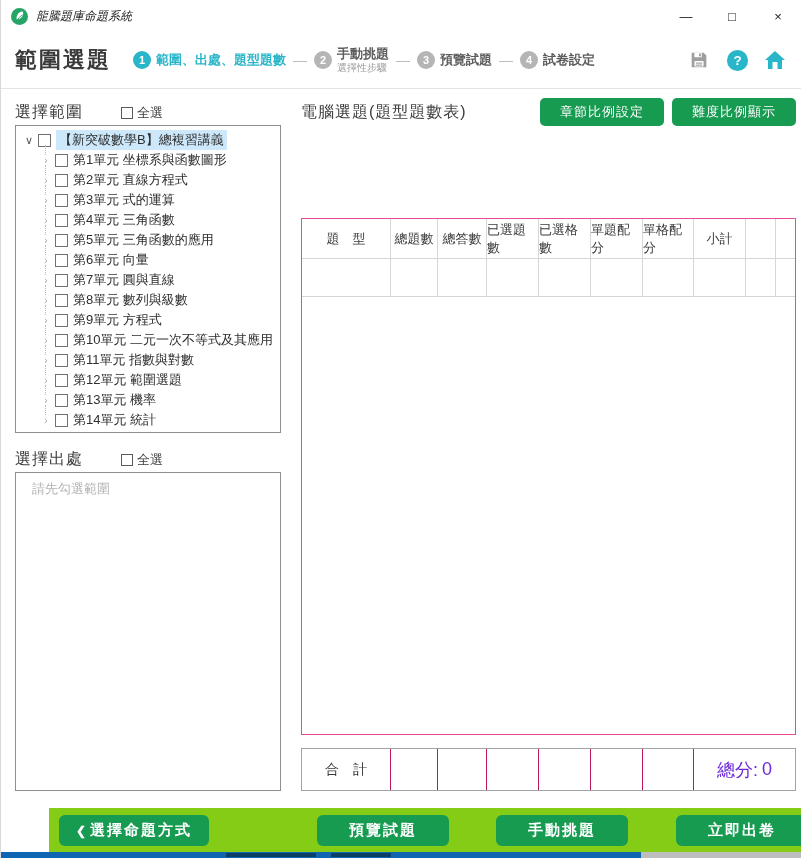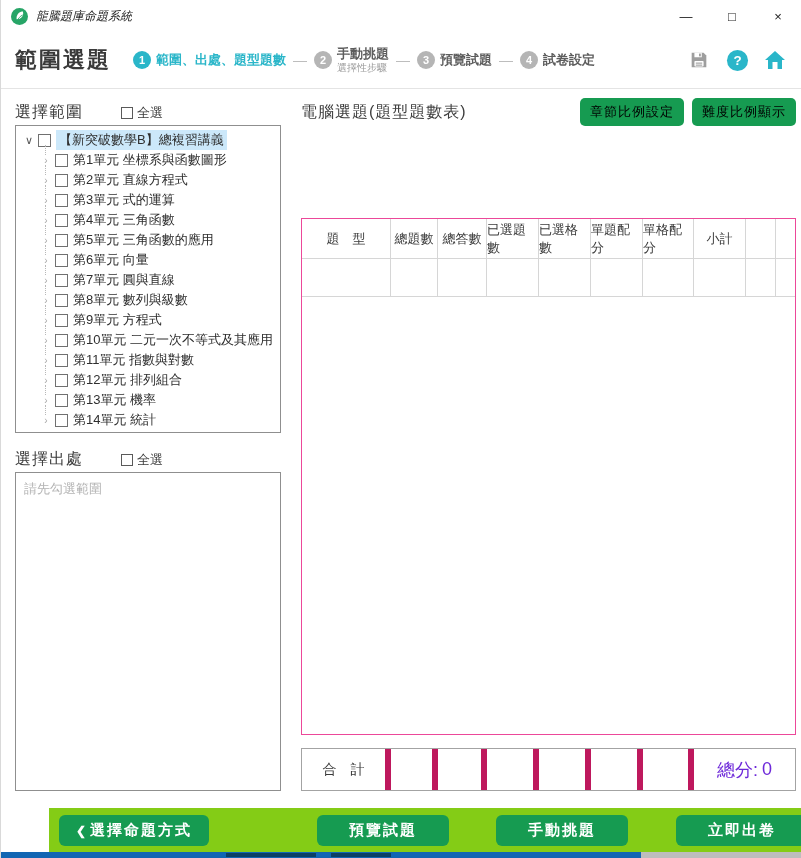--- a/index.html
+++ b/index.html
@@ -38,40 +38,40 @@
   .selectall { display:flex; align-items:center; margin-left:38px; font-size:13px; color:#3d3d3d; cursor:pointer; }
   .cb { width:12px; height:12px; border:1.5px solid #5a5a5a; background:#fff; margin-right:4px; flex:none; }
   .treebox { position:absolute; left:14px; top:125px; width:266px; height:308px; border:1px solid #8f8f8f; background:#fff; padding:4px 0 0 6px; overflow:hidden; }
   .trow { display:flex; align-items:center; height:20px; font-size:13px; color:#2e2e2e; white-space:nowrap; cursor:default; }
   .trow .caret { width:14px; text-align:center; color:#a9a9a9; font-size:10px; flex:none; }
   .trow.root .caret { color:#555; font-size:11px; }
   .trow .tcb { width:13px; height:13px; border:1px solid #707070; background:#fff; margin:0 5px 0 2px; flex:none; cursor:pointer; }
   .trow.child { margin-left:17px; position:relative; }
   .trow.child::before { content:""; position:absolute; left:6px; top:-5px; height:10px; border-left:1px dotted #b8b8b8; }
   .trow.root .label { background:#cce8fa; padding:1px 3px; }
-  .srcbox { position:absolute; left:14px; top:472px; width:266px; height:319px; border:1px solid #8f8f8f; background:#fff; padding:6px 8px; }
+  .srcbox { position:absolute; left:14px; top:472px; width:266px; height:319px; border:1px solid #8f8f8f; background:#fff; padding:6px 16px; }
   .placeholder { font-size:13px; color:#b3b3b3; }
 
   
   .rhead { position:absolute; left:300px; top:98px; width:495px; display:flex; align-items:center; }
   .rtitle { font-size:16px; color:#3d3d3d; letter-spacing:1px; }
-  .greenbtn { background:#169b51; color:#000000; border:none; border-radius:5px; font-size:13px; font-family:inherit; padding:5px 10px; cursor:pointer; letter-spacing:1px; }
+  .greenbtn { background:#169b51; color:#ffffff; border:none; border-radius:5px; font-size:13px; font-family:inherit; padding:5px 20px; cursor:pointer; letter-spacing:1px; }
   .rhead .greenbtn { margin-left:8px; }
   .rhead .spacer { flex:1; }
   .pill { position:absolute; left:300px; top:190px; background:#86efac; color:#7b7b7b; border:none; border-radius:5px; font-size:13px; font-family:inherit; padding:4px 10px; letter-spacing:1px; cursor:default;margin-top:45px; }
   .qtable { position:absolute; left:300px; top:218px; width:495px; height:517px; border:1px solid #ec4899; background:#fff; }
   .qrow { display:flex; }
   .qrow.head { height:40px; }
   .qrow.empty { height:38px; }
   .qcell { border-right:1px solid #d6d6d6; border-bottom:1px solid #d6d6d6; display:flex; align-items:center; justify-content:center; font-size:13px; color:#3a3a3a; overflow:hidden; }
   .qcell.fill { border-right:none; }
   .c0{width:89px;} .c1{width:47px;} .c2{width:49px;} .c3{width:52px;} .c4{width:52px;}
   .c5{width:52px;} .c6{width:51px;} .c7{width:52px;} .c8{width:30px;} .cf{flex:1;}
   .sumrow { position:absolute; left:300px; top:748px; width:495px; height:43px; border:1px solid #a3a3a3; background:#fff; display:flex; }
-  .scell { border-right:6px solid #be185d; display:flex; align-items:center; justify-content:center; font-size:14px; color:#3a3a3a; }
+  .scell { border-right:1px solid #be185d; display:flex; align-items:center; justify-content:center; font-size:14px; color:#3a3a3a; }
   .scell.last { flex:1; border-right:none; }
   .totaltext { color:#6d28d9; font-size:18px; }
 
   
   .bottombar { position:absolute; left:0; right:0; top:808px; height:44px; background:#84cc16;margin-left:48px; }
   .bigbtn { position:absolute; top:7px; height:31px; background:#169b51; color:#fff; border:none; border-radius:6px; font-size:15px; font-weight:bold; font-family:inherit; letter-spacing:2px; cursor:pointer; }
   .backbtn { left:10px; width:150px; }
   .backbtn .chev { font-size:12px; font-weight:bold; margin-right:4px; letter-spacing:0; }
   .previewbtn { left:268px; width:132px; }
   .manualbtn { left:447px; width:132px; }
@@ -220,21 +220,21 @@
         <span class="label">第10單元 二元一次不等式及其應用</span>
       </div>
     <div class="trow child">
         <span class="caret">›</span>
         <span class="tcb"></span>
         <span class="label">第11單元 指數與對數</span>
       </div>
     <div class="trow child">
         <span class="caret">›</span>
         <span class="tcb"></span>
-        <span class="label">第12單元 排列組合</span>
+        <span class="label">第12單元 範圍選題</span>
       </div>
     <div class="trow child">
         <span class="caret">›</span>
         <span class="tcb"></span>
         <span class="label">第13單元 機率</span>
       </div>
     <div class="trow child">
         <span class="caret">›</span>
         <span class="tcb"></span>
         <span class="label">第14單元 統計</span>

